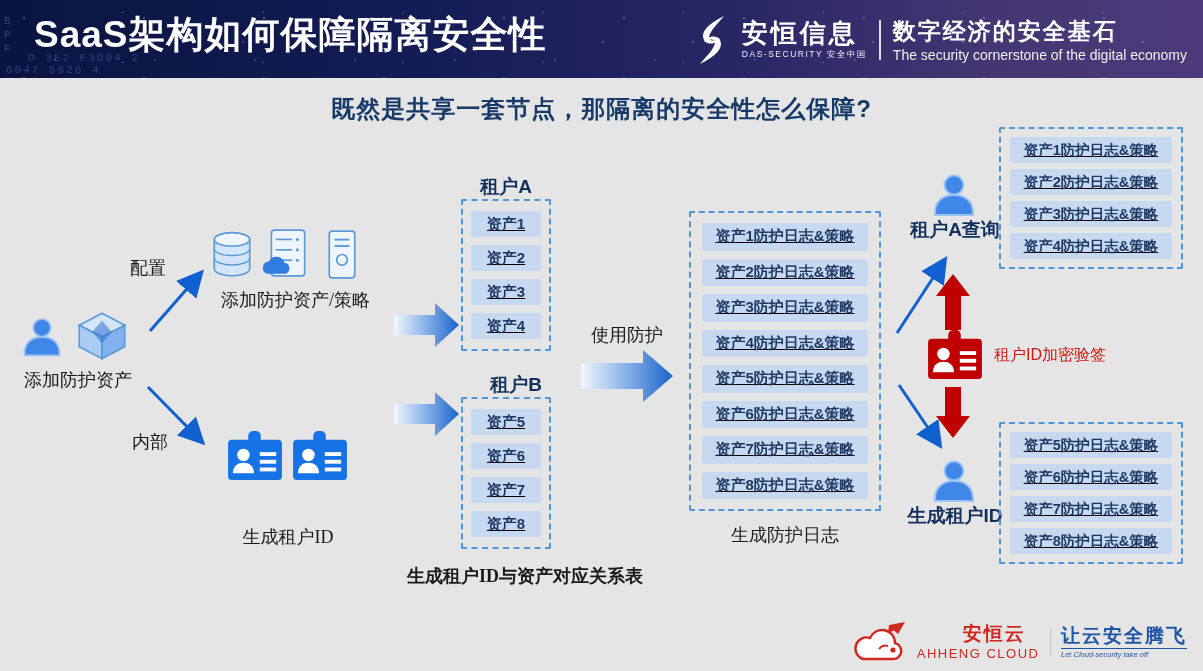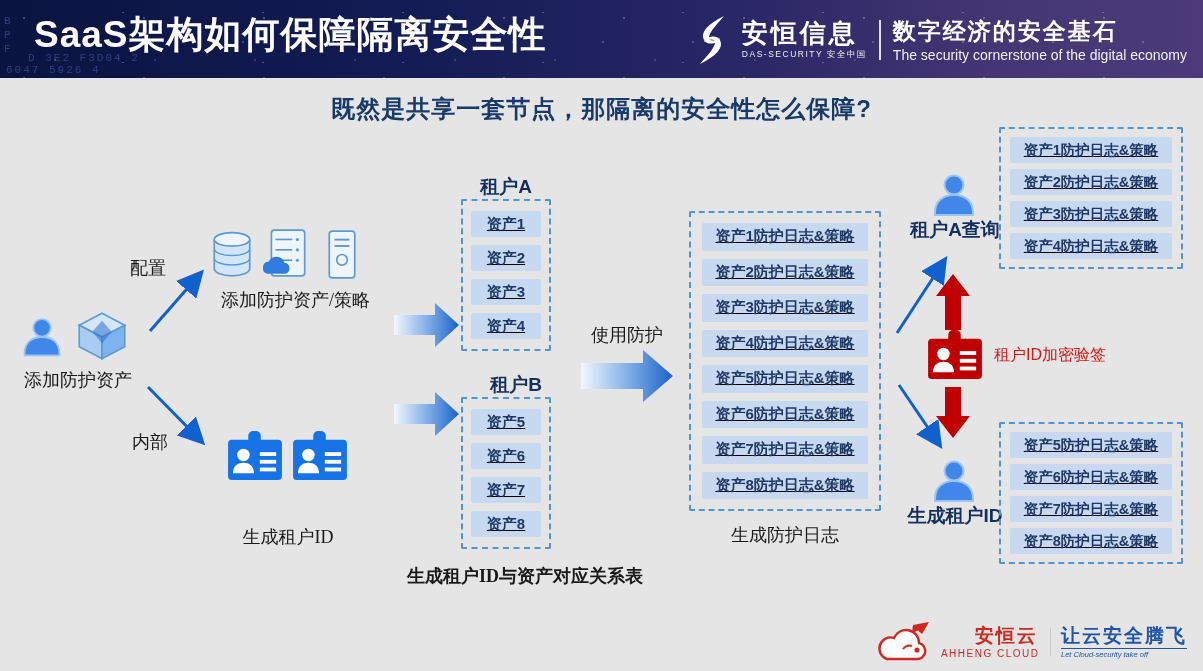--- a/index.html
+++ b/index.html
@@ -53,21 +53,21 @@
   .box-central { left:689px; top:211px; width:192px; height:300px; padding:10px 11px; gap:8px; }
   .box-central .pill { height:28px; font-size:15px; }
   .box-result { left:999px; width:184px; height:142px; padding:8px 9px; gap:6px; }
   .box-result .pill { height:27px; font-size:14.5px; }
 
   
   .footer { position:absolute; right:16px; bottom:8px; display:flex; align-items:center; z-index:2; }
   .cloud-icon { width:62px; height:42px; margin-right:6px; }
   .f-brand { text-align:center; }
   .f-brand .cn { color:#d0271f; font-size:19px; font-weight:bold; letter-spacing:2px; line-height:20px;margin-left:32px; }
-  .f-brand .en { color:#d0271f; font-size:10px; letter-spacing:1.5px; margin-top:2px; }
+  .f-brand .en { color:#d0271f; font-size:13px; letter-spacing:1.5px; margin-top:2px; }
   .f-div { width:1.5px; height:28px; background:#c9c9c9; margin:0 10px; }
   .f-slogan .cn { color:#1f55a8; font-size:19px; font-weight:bold; letter-spacing:2px; line-height:20px; }
   .f-slogan .en { color:#1f55a8; font-size:7.5px; font-style:italic; margin-top:2px; border-top:1px solid #1f55a8; padding-top:1px; }
 </style>
 </head>
 <body>
 
 <div class="stage">
 
   <header class="band">

